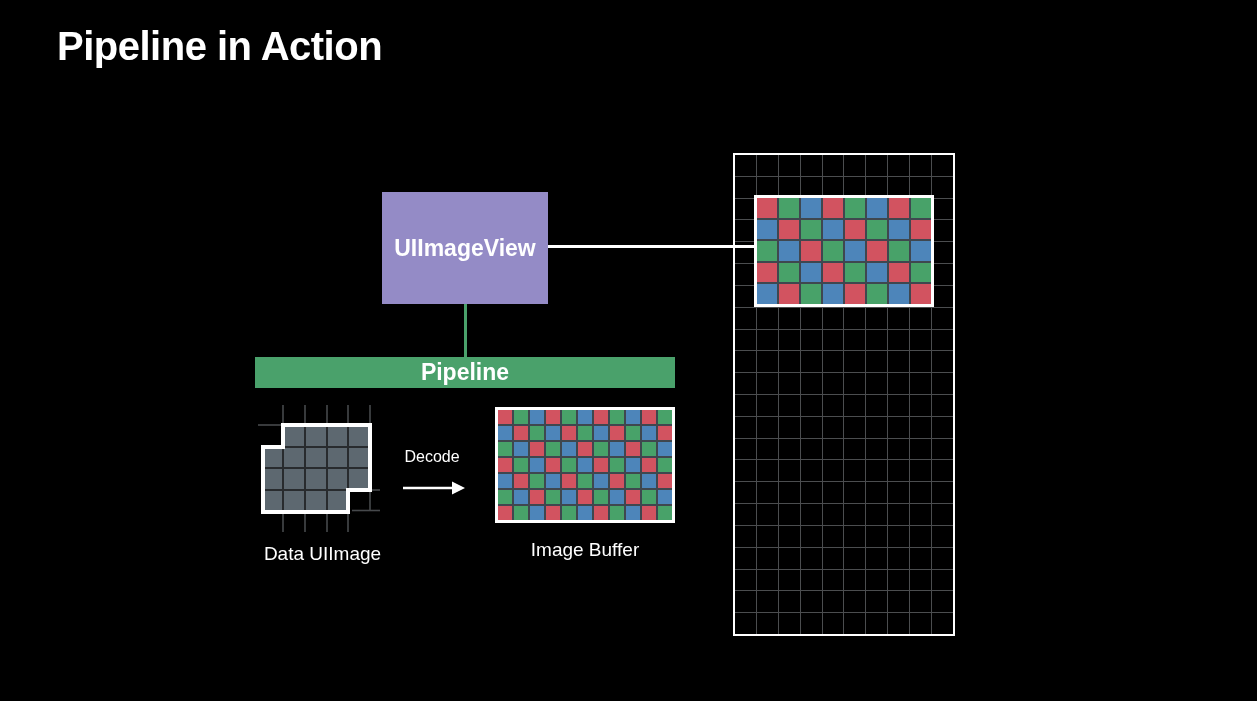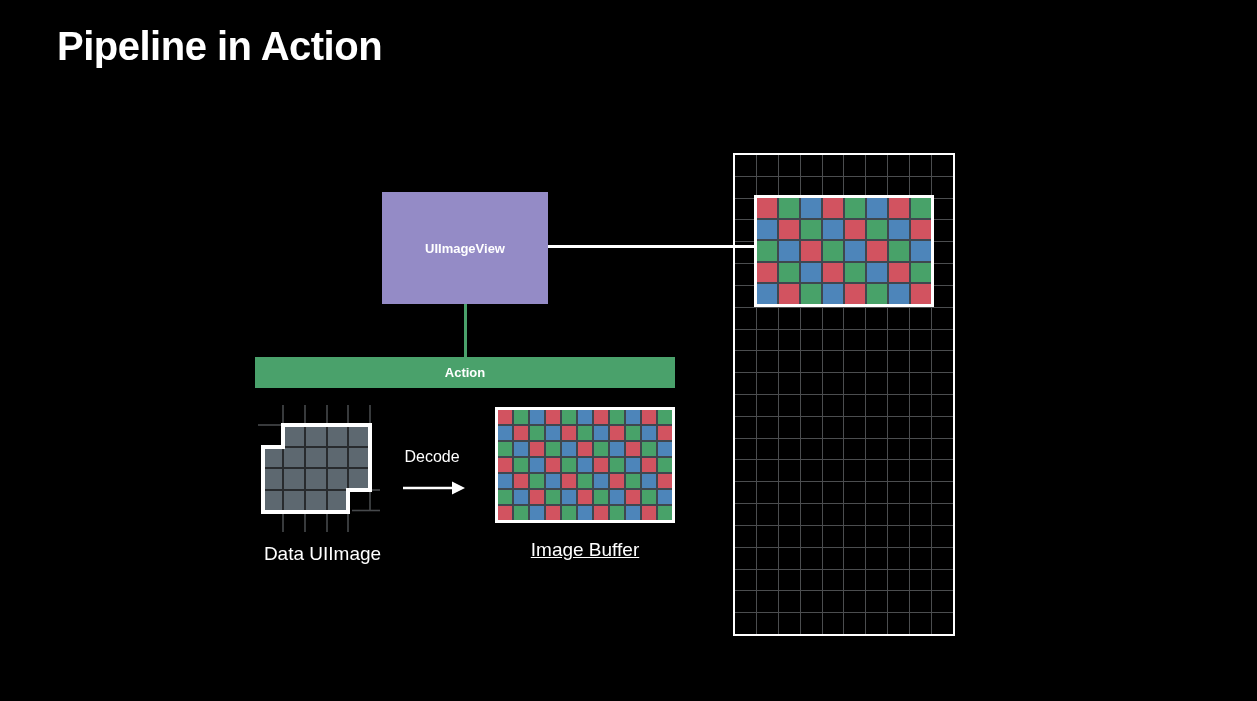--- a/index.html
+++ b/index.html
@@ -14,21 +14,21 @@
     left:57px;top:24px;
     font-size:40px;font-weight:bold;letter-spacing:-0.5px;
   }
 
   
   #uiimageview-box{
     left:382px;top:192px;width:166px;height:112px;
     background:var(--purple,#948bc6);
     display:flex;align-items:center;justify-content:center;
   }
-  .node-label{font-size:13px;font-weight:600;color:#fff;}
+  .node-label{font-size:23px;font-weight:600;color:#fff;}
 
   
   #connector-render{
     left:548px;top:245px;width:207px;height:2.5px;
     background:#fff;z-index:3;
   }
   #connector-uiimage{
     left:464px;top:304px;width:3px;height:54px;
     background:var(--green,#4aa16b);
   }
@@ -40,21 +40,21 @@
     display:flex;align-items:center;justify-content:center;
   }
 
   
   #data-buffer-figure{left:250px;top:398px;}
 
   .caption{
     font-size:19px;font-weight:500;text-align:center;color:#fff;
   }
   #data-buffer-label{left:250px;top:543px;width:145px;}
-  #image-buffer-label{left:495px;top:539px;width:180px;text-decoration:underline;}
+  #image-buffer-label{left:495px;top:539px;width:180px;}
 
   
   #decode-label{left:392px;top:448px;width:80px;text-align:center;font-size:16px;font-weight:500;}
   #decode-arrow{left:402px;top:480px;}
 
   
   .pixel-grid{
     border:3px solid #fff;box-sizing:border-box;
     background:var(--separator,#3f474f);
     display:grid;gap:2px;
@@ -354,21 +354,21 @@
     <div class="px" style="background: rgb(210, 83, 96);"></div>
   </div>
 
 <div class="abs" id="uiimageview-box">
   <span class="node-label">UIImageView</span>
 </div>
 
 <div class="abs" id="connector-uiimage"></div>
 
 <div class="abs" id="uiimage-bar">
-  <span class="node-label">Action</span>
+  <span class="node-label">Pipeline</span>
 </div>
 
 <svg class="abs" id="data-buffer-figure" width="145" height="142" viewBox="0 0 145 142">
     <line x1="33" y1="7" x2="33" y2="27" stroke="#46494c" stroke-width="1.6"></line>
     <line x1="55" y1="7" x2="55" y2="27" stroke="#46494c" stroke-width="1.6"></line>
     <line x1="77" y1="7" x2="77" y2="27" stroke="#46494c" stroke-width="1.6"></line>
     <line x1="98" y1="7" x2="98" y2="27" stroke="#46494c" stroke-width="1.6"></line>
     <line x1="120" y1="7" x2="120" y2="27" stroke="#46494c" stroke-width="1.6"></line>
     <line x1="33" y1="114" x2="33" y2="134" stroke="#46494c" stroke-width="1.6"></line>
     <line x1="55" y1="114" x2="55" y2="134" stroke="#46494c" stroke-width="1.6"></line>

